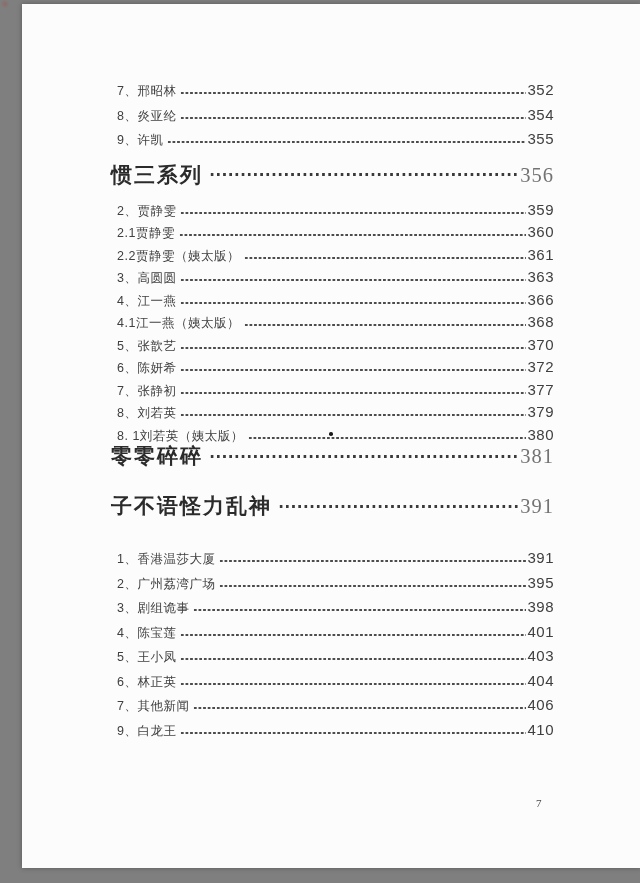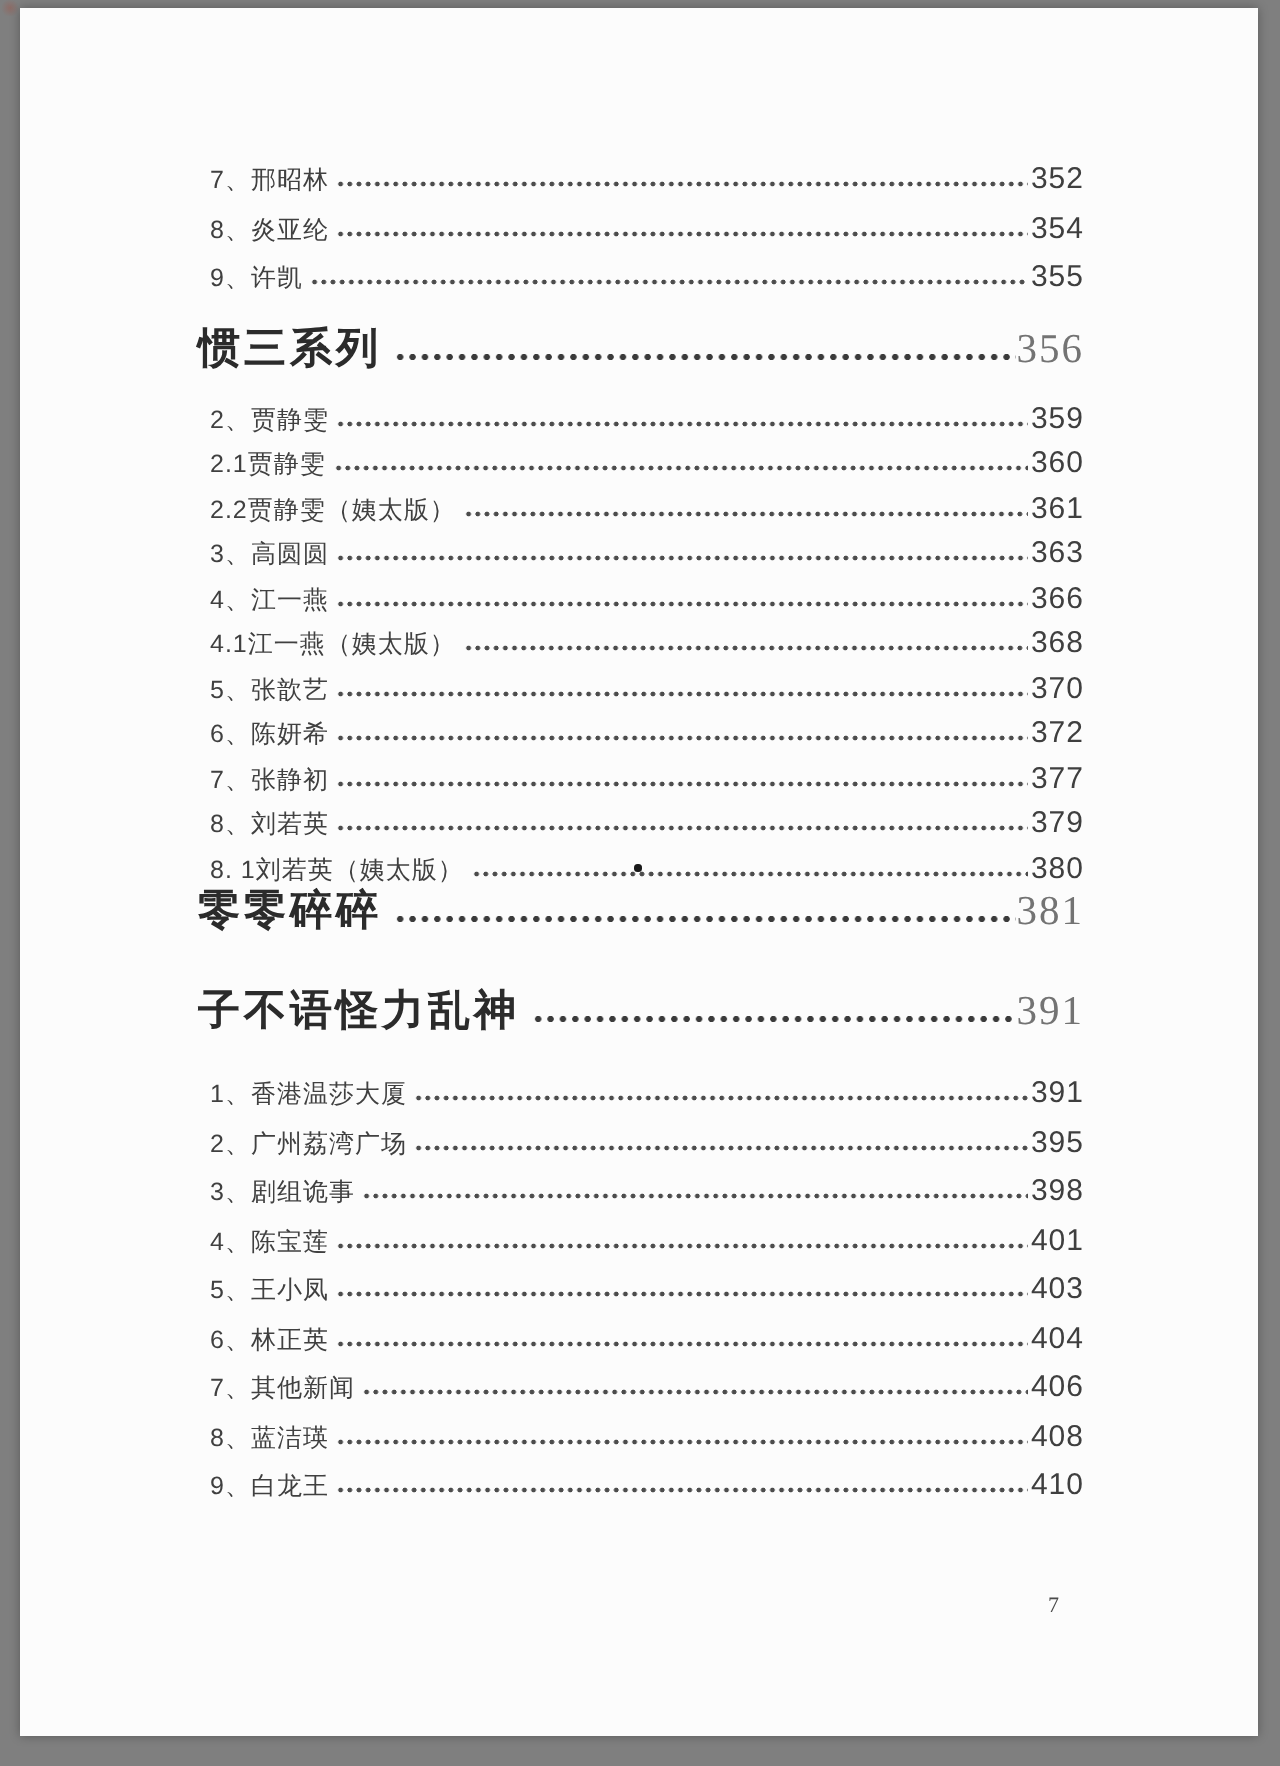--- a/index.html
+++ b/index.html
@@ -5,21 +5,21 @@
   html, body { margin: 0; padding: 0; }
   body {
     width: 640px; height: 883px;
     background: #7f7f7f;
     position: relative;
     overflow: hidden;
     font-family: "Liberation Sans", "DejaVu Sans", sans-serif;
   }
   .paper {
     position: absolute;
-    left: 10px; top: 4px;
+    left: 22px; top: 4px;
     width: 619px; height: 864px;
     background: #fcfcfc;
     box-shadow: 0 0 5px rgba(0,0,0,0.3);
   }
   .toc {
     margin: 74px 87px 0 95px; 
   }
   .row { display: flex; align-items: baseline; }
   .entry {
     height: 24.5px; line-height: 24.5px;
@@ -34,35 +34,36 @@
     flex: 1; height: 4px; margin: 0 1px 0 4px;
     background-image: radial-gradient(circle, #4c4c4c 1.05px, rgba(0,0,0,0) 1.35px);
     background-size: 4.6px 4px;
     background-repeat: repeat-x;
     background-position: left center;
   }
   .header {
     height: 34px; line-height: 34px;
     font-size: 21px; font-weight: bold; color: #2b2b2b;
     letter-spacing: 2px;
+    align-items: center;
   }
   .header .leader {
     height: 5px; margin: 0 0 0 6px;
     background-image: radial-gradient(circle, #3a3a3a 1.4px, rgba(0,0,0,0) 1.75px);
     background-size: 6.2px 5px;
   }
   .header .pagenum {
     font-family: "Liberation Serif", "DejaVu Serif", serif;
     font-size: 20.5px; font-weight: 400; color: #737373; letter-spacing: 1px;
   }
   
   .b1 { margin: 6px 0 8px -6px; }
   .b2 { margin-top: -2px; }
   .b3 { margin: -8px 0 16px -6px; }
-  .b4 { margin: 6px 0 12px -6px; }
+  .b4 { margin: 6px 0 23px -6px; }
   .footer-num {
     position: absolute; left: 514px; top: 793px;
     font-family: "Liberation Serif", "DejaVu Serif", serif;
     font-size: 11px; color: #4a4a4a;
   }
   .speck {
     position: absolute; left: 307px; top: 428px;
     width: 3.5px; height: 3.5px; border-radius: 50%;
     background: #1a1a1a;
   }
@@ -193,25 +194,20 @@
     <span class="label">6、林正英</span>
     <span class="leader"></span>
     <span class="pagenum">404</span>
   </div>
       <div class="row entry b5">
     <span class="label">7、其他新闻</span>
     <span class="leader"></span>
     <span class="pagenum">406</span>
   </div>
       <div class="row entry b5">
-    <span class="label">8、蓝洁瑛</span>
-    <span class="leader"></span>
-    <span class="pagenum">408</span>
-  </div>
-      <div class="row entry b5">
     <span class="label">9、白龙王</span>
     <span class="leader"></span>
     <span class="pagenum">410</span>
   </div>
     </div>
   <div class="speck"></div>
   <div class="footer-num">7</div>
 </div>
 
 </body></html>

